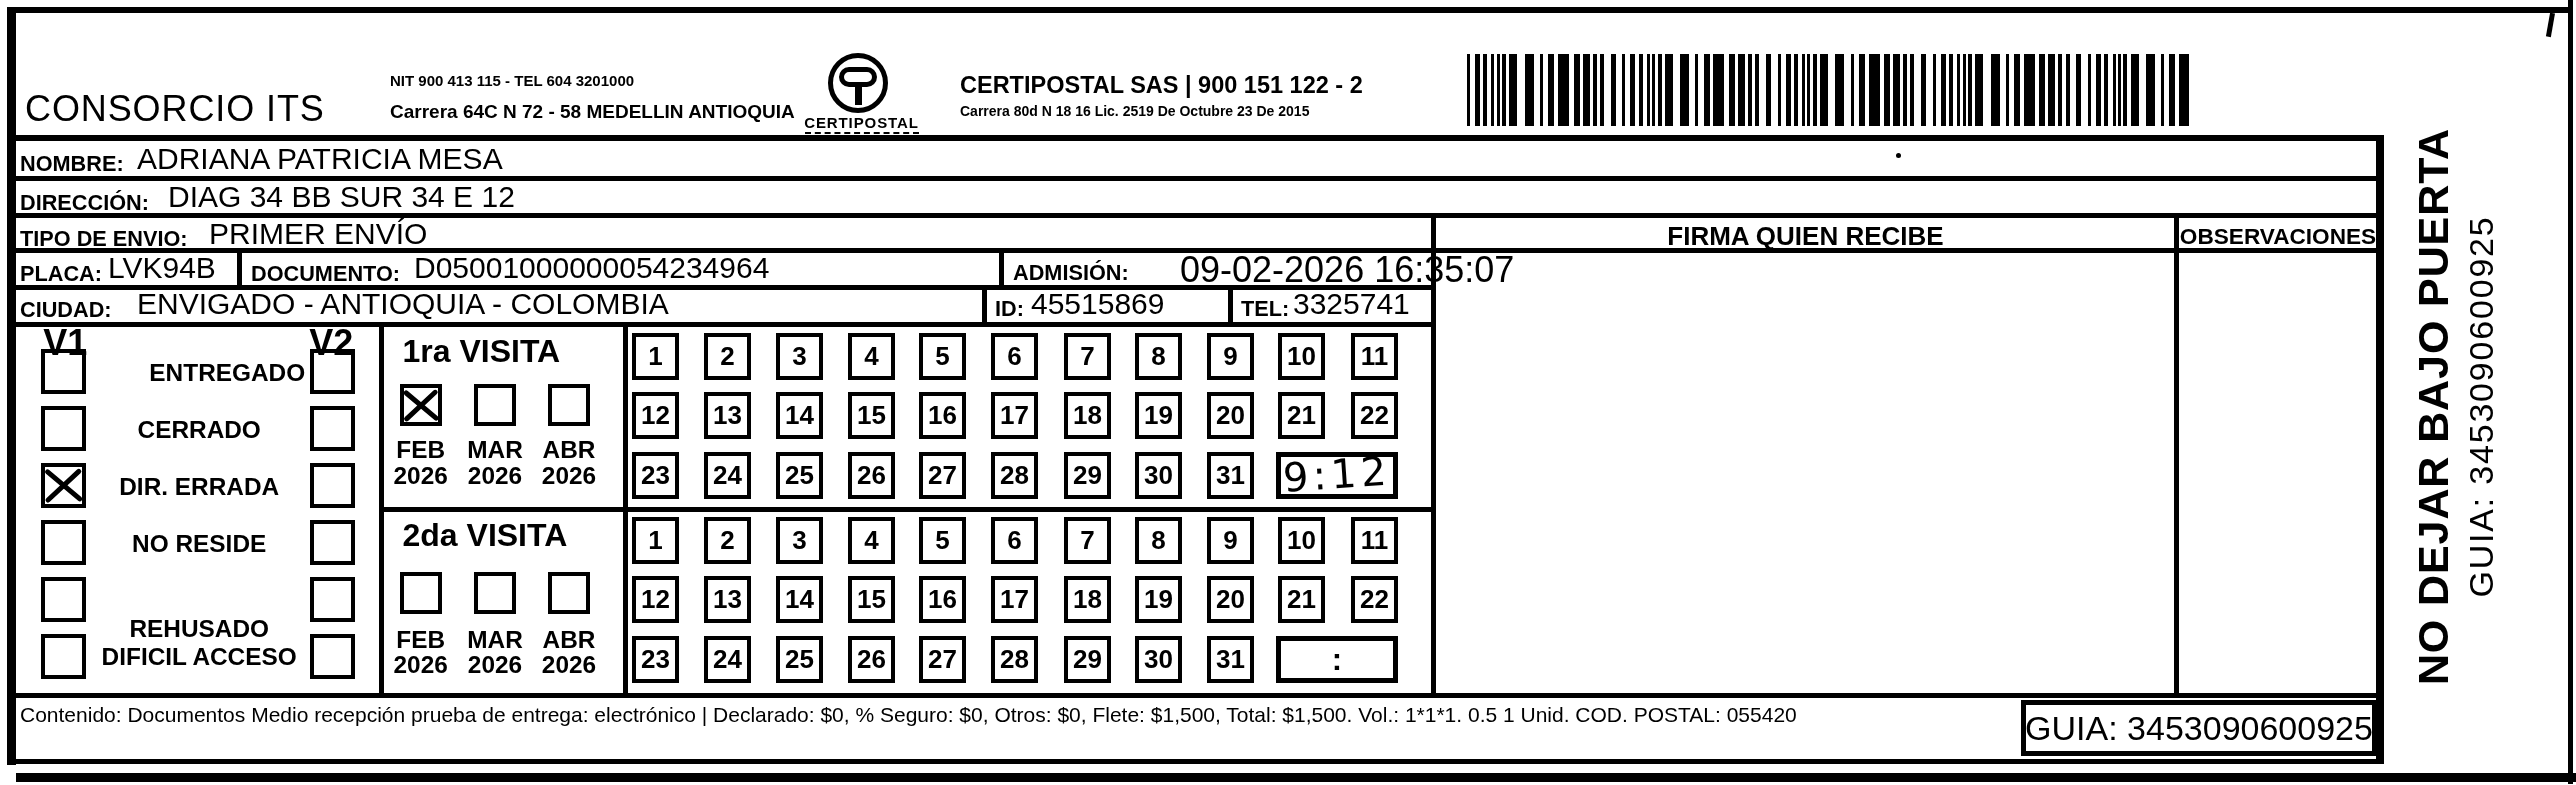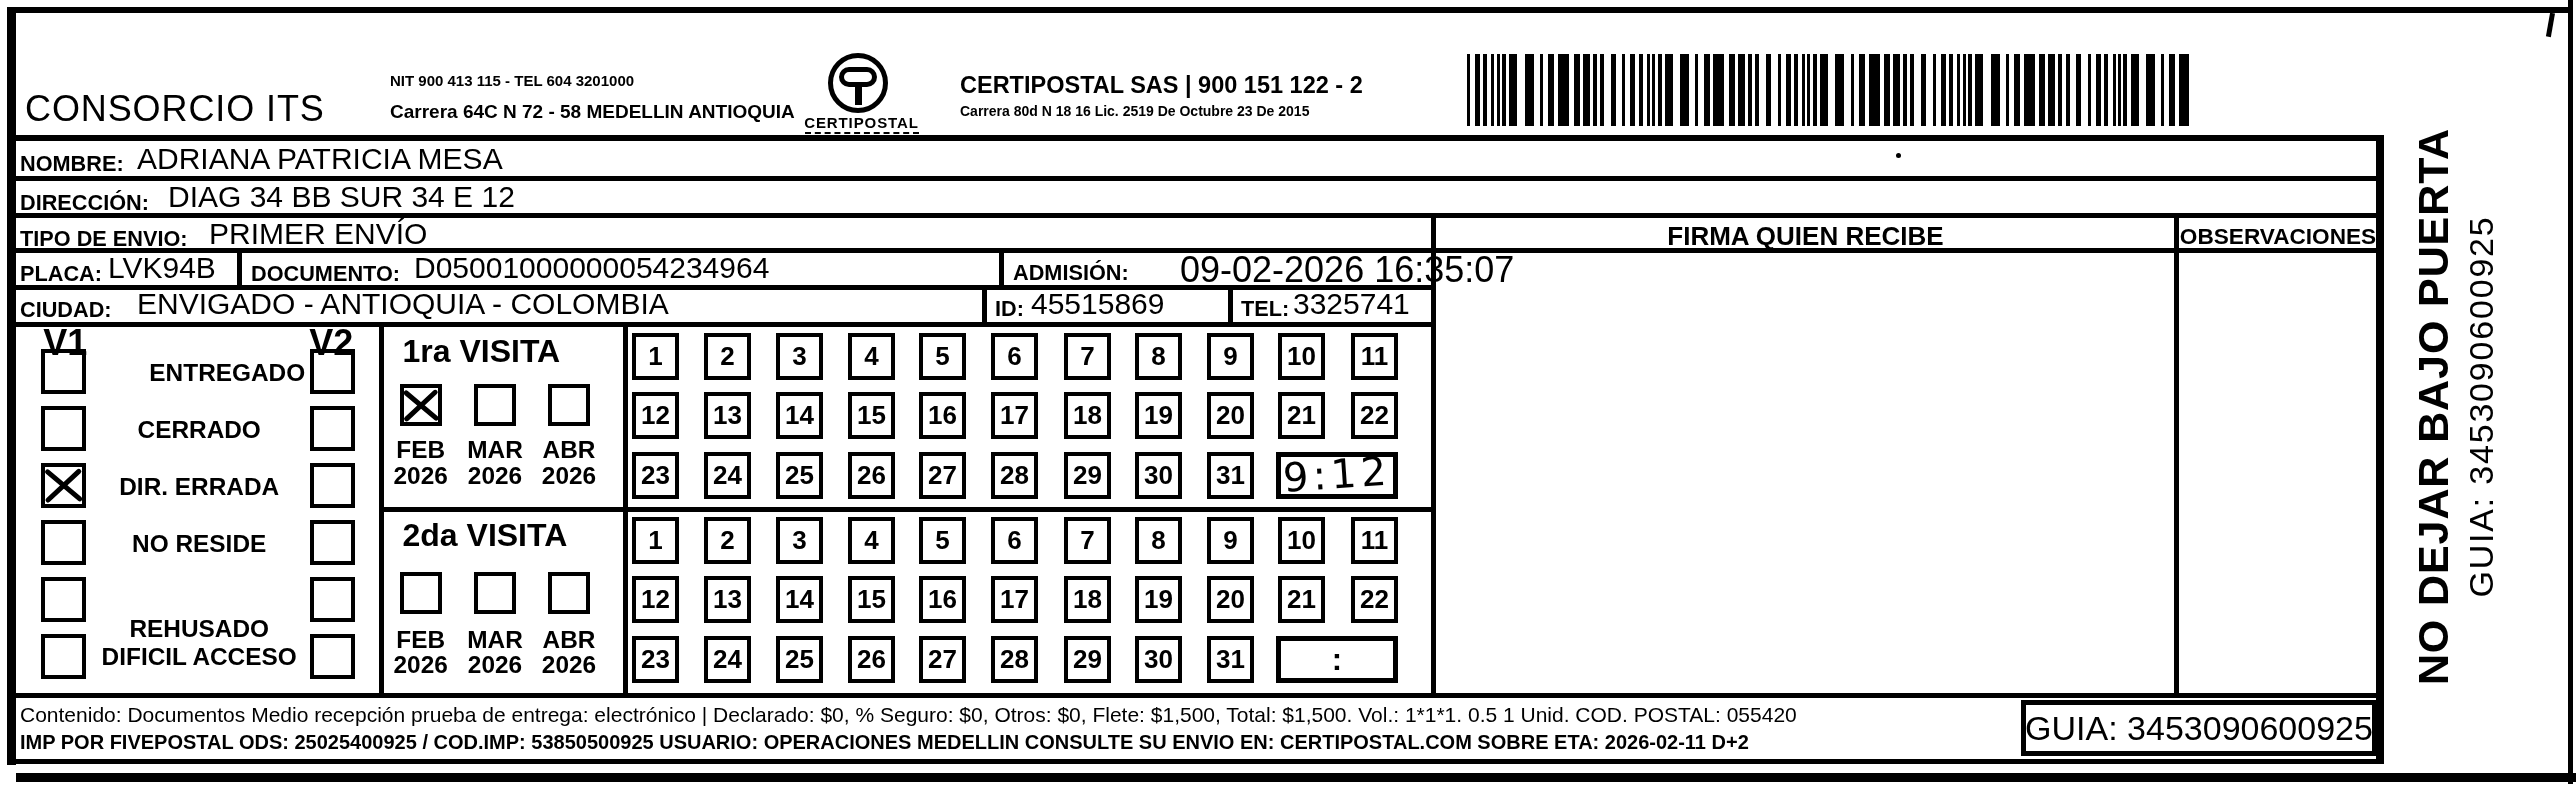--- a/index.html
+++ b/index.html
@@ -303,21 +303,20 @@
       <div class="daybox" style="left: 503px; top: 124px; width: 47px; height: 47px;">30</div>
       <div class="daybox" style="left: 575px; top: 124px; width: 47px; height: 47px;">31</div>
       <div class="timebox" style="left: 644px; top: 124px; width: 122px; height: 47px;">
         <span class="colon">:</span>
       </div>
     </div>
 
   <div class="hline" style="left:7.2px;top:693px;width:2369px;height:4.5px"></div>
 
   <div class="abs" style="left:20px;top:703px;font-size:21px;white-space:nowrap">Contenido: Documentos Medio recepción prueba de entrega: electrónico | Declarado: $0, % Seguro: $0, Otros: $0, Flete: $1,500, Total: $1,500. Vol.: 1*1*1. 0.5  1 Unid. COD. POSTAL: 055420</div>
-  <div class="abs" style="left:20px;top:731px;font-size:20px;font-weight:700;white-space:nowrap">IMP POR FIVEPOSTAL ODS: 25025400925 / COD.IMP: 53850500925 USUARIO: OPERACIONES MEDELLIN CONSULTE SU ENVIO EN: CERTIPOSTAL.COM SOBRE ETA: 2026-02-11 D+2</div>
   <div class="abs" style="left:2021px;top:700px;width:356px;height:56px;border:5.4px solid #000;display:flex;align-items:center;justify-content:center">
     <span style="font-size:34px;white-space:nowrap">GUIA: 3453090600925</span>
   </div>
   <div class="hline" style="left:7.2px;top:759px;width:2369px;height:5.4px"></div>
 
   <div class="abs" style="left:2158px;top:348px;width:614px;height:117px;transform:rotate(-90deg);text-align:center">
     <div style="font-size:43px;font-weight:700;letter-spacing:0.9px;line-height:52px;white-space:nowrap">NO DEJAR BAJO PUERTA</div>
     <div style="font-size:34px;letter-spacing:1.8px;line-height:45px;white-space:nowrap">GUIA: 3453090600925</div>
   </div>
 

